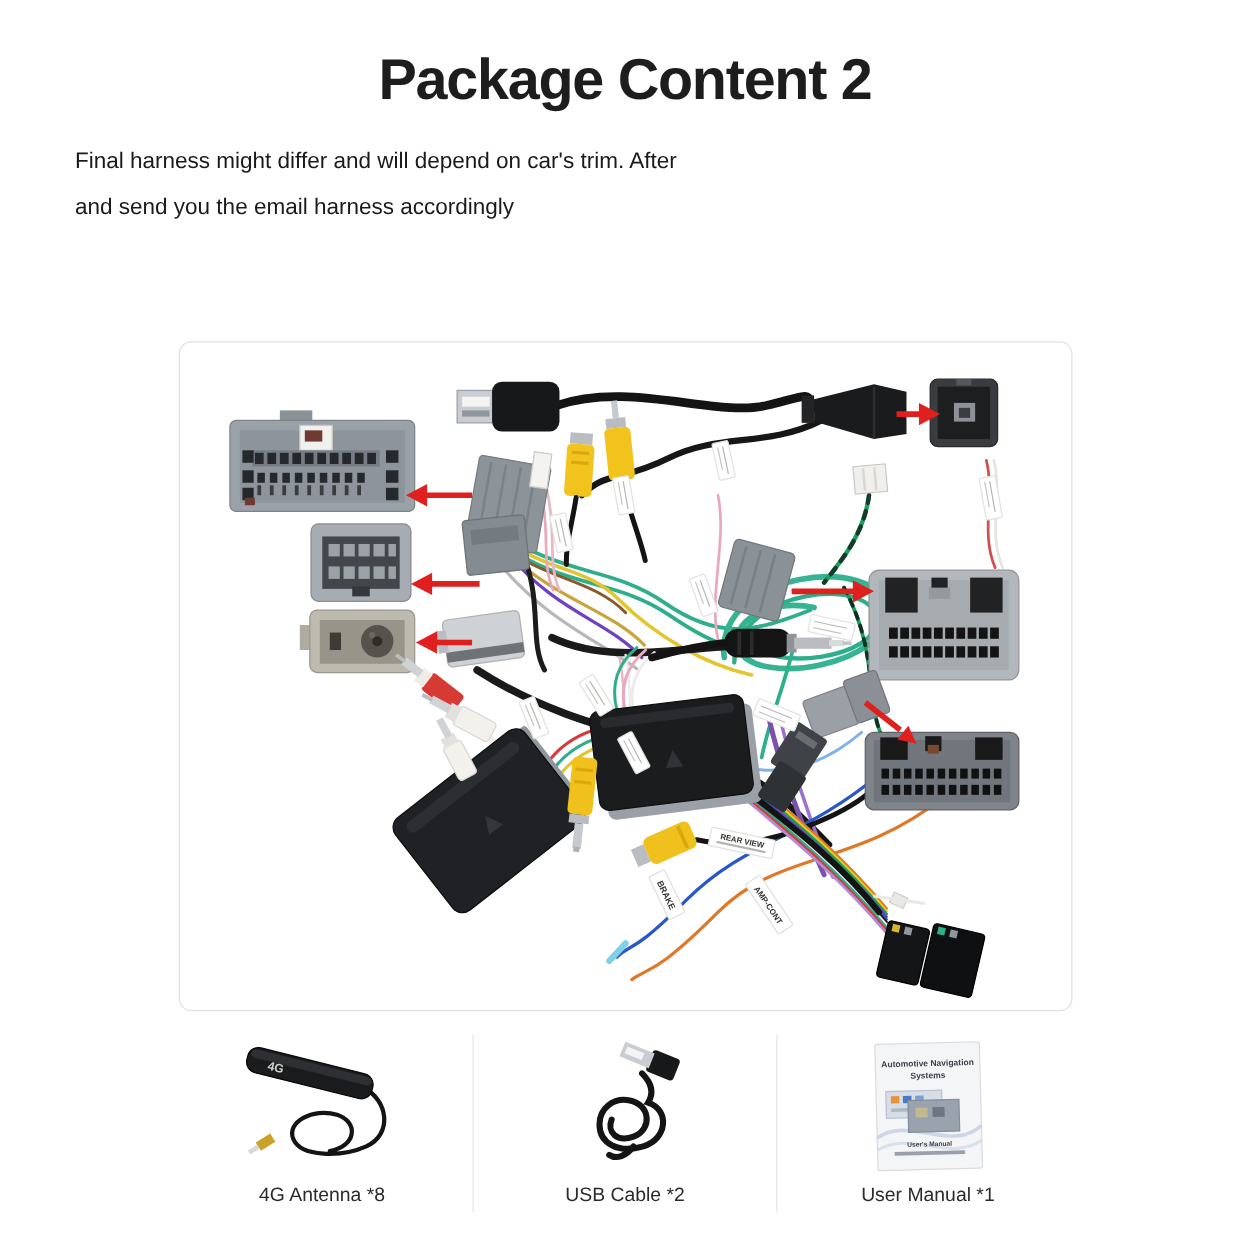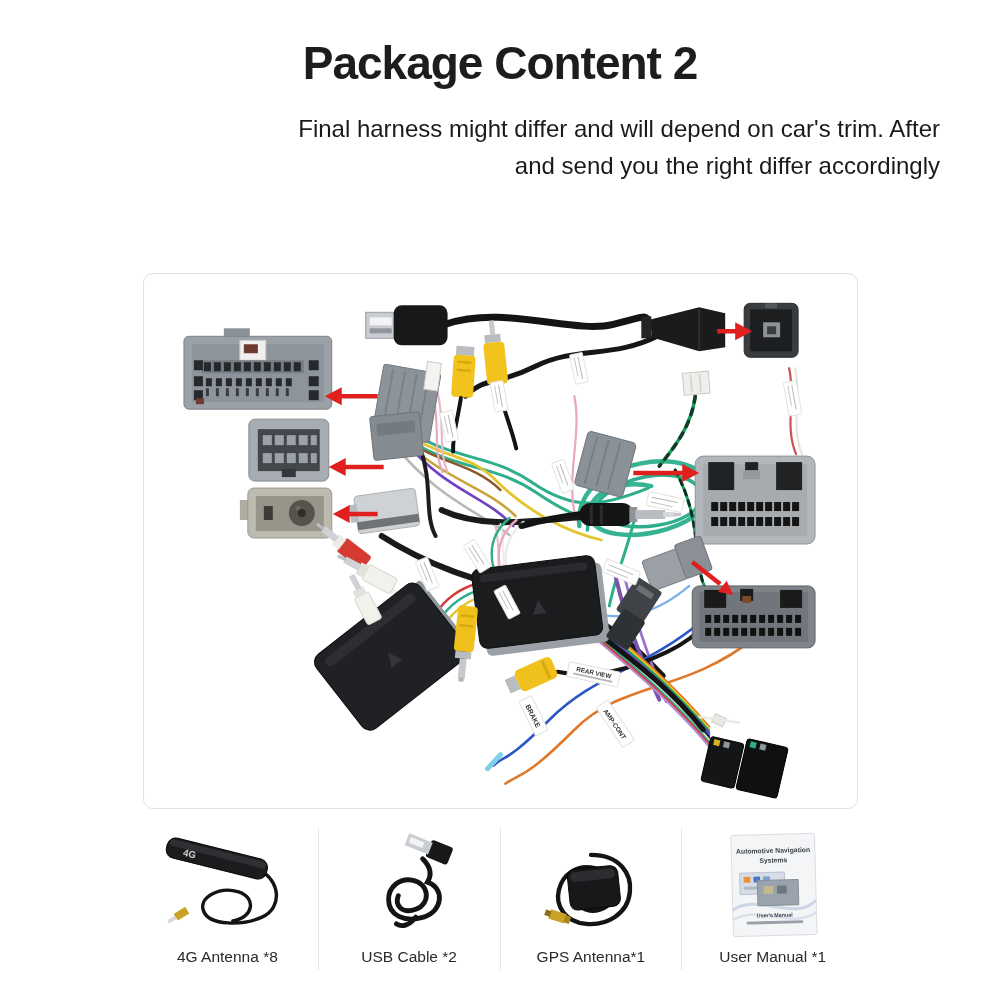--- a/index.html
+++ b/index.html
@@ -1,21 +1,21 @@
 <!DOCTYPE html>
 <html><head>
 <meta charset="utf-8">
 <style>
   html,body{margin:0;padding:0;background:#fff;}
   .page{position:relative;width:1000px;height:1000px;background:#fff;overflow:hidden;
         font-family:"Liberation Sans", sans-serif;color:#1b1b1b;border-radius:20px;}
   .title{position:absolute;top:34px;left:0;width:1000px;text-align:center;
          font-size:46px;line-height:58px;font-weight:800;letter-spacing:-1px;color:#1d1d1d;margin:0;}
-  .subtitle{position:absolute;top:110px;left:60px;width:880px;text-align:right;
-            font-size:24px;line-height:37px;font-weight:400;color:#1a1a1a;}
+  .subtitle{position:absolute;top:110px;left:60px;width:880px;text-align:left;
+            font-size:18px;line-height:37px;font-weight:400;color:#1a1a1a;}
   .photo-frame{position:absolute;left:143px;top:273px;width:713px;height:534px;
                background:#fff;border:1px solid #e1e1e1;border-radius:10px;overflow:hidden;}
   .photo-frame svg{display:block;width:100%;height:100%;}
   .items-row{position:absolute;left:137px;top:828px;width:726px;height:142px;display:flex;}
   .item{flex:1 1 0;display:flex;flex-direction:column;align-items:center;justify-content:space-between;
         border-right:1px solid #e5e5e5;padding:2px 0 4px;}
   .item:last-child{border-right:none;}
   .item-art{width:140px;height:110px;}
   .item-label{font-size:15.5px;color:#2a2a2a;white-space:nowrap;}
   .wire{fill:none;stroke-linecap:round;}
@@ -24,21 +24,21 @@
 </style>
 </head>
 <body>
 
 <div class="page">
 
   <h1 class="title">Package Content 2</h1>
 
   <div class="subtitle">
     <div>Final harness might differ and will depend on car's trim. After</div>
-    <div>and send you the right differ accordingly</div>
+    <div>and send you the email harness accordingly</div>
   </div>
 
   <div class="photo-frame">
     <svg viewBox="0 0 714 534">
 
       <g>
         <path class="wire" d="M252,148 C305,188 345,178 388,208 S460,232 505,214" stroke="#2fae8c" stroke-width="3"></path>
         <path class="wire" d="M254,158 C308,198 348,188 392,218 S450,248 488,242" stroke="#2fae8c" stroke-width="3"></path>
         <path class="wire" d="M252,150 C292,186 322,176 352,206 S422,258 458,266" stroke="#e3c52f" stroke-width="2.8"></path>
         <path class="wire" d="M257,163 C300,206 342,212 372,242" stroke="#c9a43a" stroke-width="2.6"></path>
@@ -511,35 +511,20 @@
         <g transform="rotate(22 86 16)">
           <rect x="92" y="5" width="24" height="19" rx="3" fill="#17181a"></rect>
           <rect x="68" y="8" width="26" height="13" fill="#c9cdd1"></rect>
           <rect x="71" y="11" width="15" height="6" fill="#f4f4f4"></rect>
         </g>
       </svg>
       <div class="item-label">USB Cable *2</div>
     </div>
 
 
-    <div class="item">
-      <svg class="item-art" viewBox="0 0 144 110">
-        <path class="wire" d="M72,24 C102,24 114,44 112,62 C110,85 88,97 67,95 C45,93 35,76 39,60 C43,43 58,35 72,37 C91,40 99,54 95,67 C90,81 73,85 63,78" stroke="#141414" stroke-width="4.5" fill="none"></path>
-        <g transform="rotate(-6 74 58)">
-          <rect x="49" y="37" width="52" height="42" rx="8" fill="#17181a" stroke="#050505"></rect>
-          <rect x="52" y="40" width="46" height="10" rx="5" fill="#2b2d30"></rect>
-        </g>
-        <g transform="rotate(18 40 88)">
-          <rect x="29" y="83" width="17" height="10" fill="#c9a227"></rect>
-          <rect x="45" y="84" width="6" height="8" fill="#a8861f"></rect>
-          <rect x="24" y="85" width="6" height="6" fill="#8c6f18"></rect>
-        </g>
-      </svg>
-      <div class="item-label">GPS Antenna*1</div>
-    </div>
 
     <div class="item">
       <svg class="item-art" viewBox="0 0 144 110">
         <g transform="rotate(-1.5 72 56)">
           <rect x="30" y="3" width="86" height="104" rx="2" fill="#f4f5f7" stroke="#d9dbdf"></rect>
           <path d="M30,80 C55,62 92,94 116,72" stroke="#c3cede" stroke-width="3" fill="none" opacity="0.8"></path>
           <path d="M30,90 C58,74 90,102 116,84" stroke="#d2dbe8" stroke-width="2.5" fill="none" opacity="0.8"></path>
           <text class="manualtxt" x="73" y="22" font-size="7" font-weight="bold" text-anchor="middle">Automotive Navigation</text>
           <text class="manualtxt" x="73" y="32" font-size="7" font-weight="bold" text-anchor="middle">Systems</text>
           <rect x="38" y="42" width="46" height="22" fill="#d7dde6" stroke="#b9c2cf"></rect>

